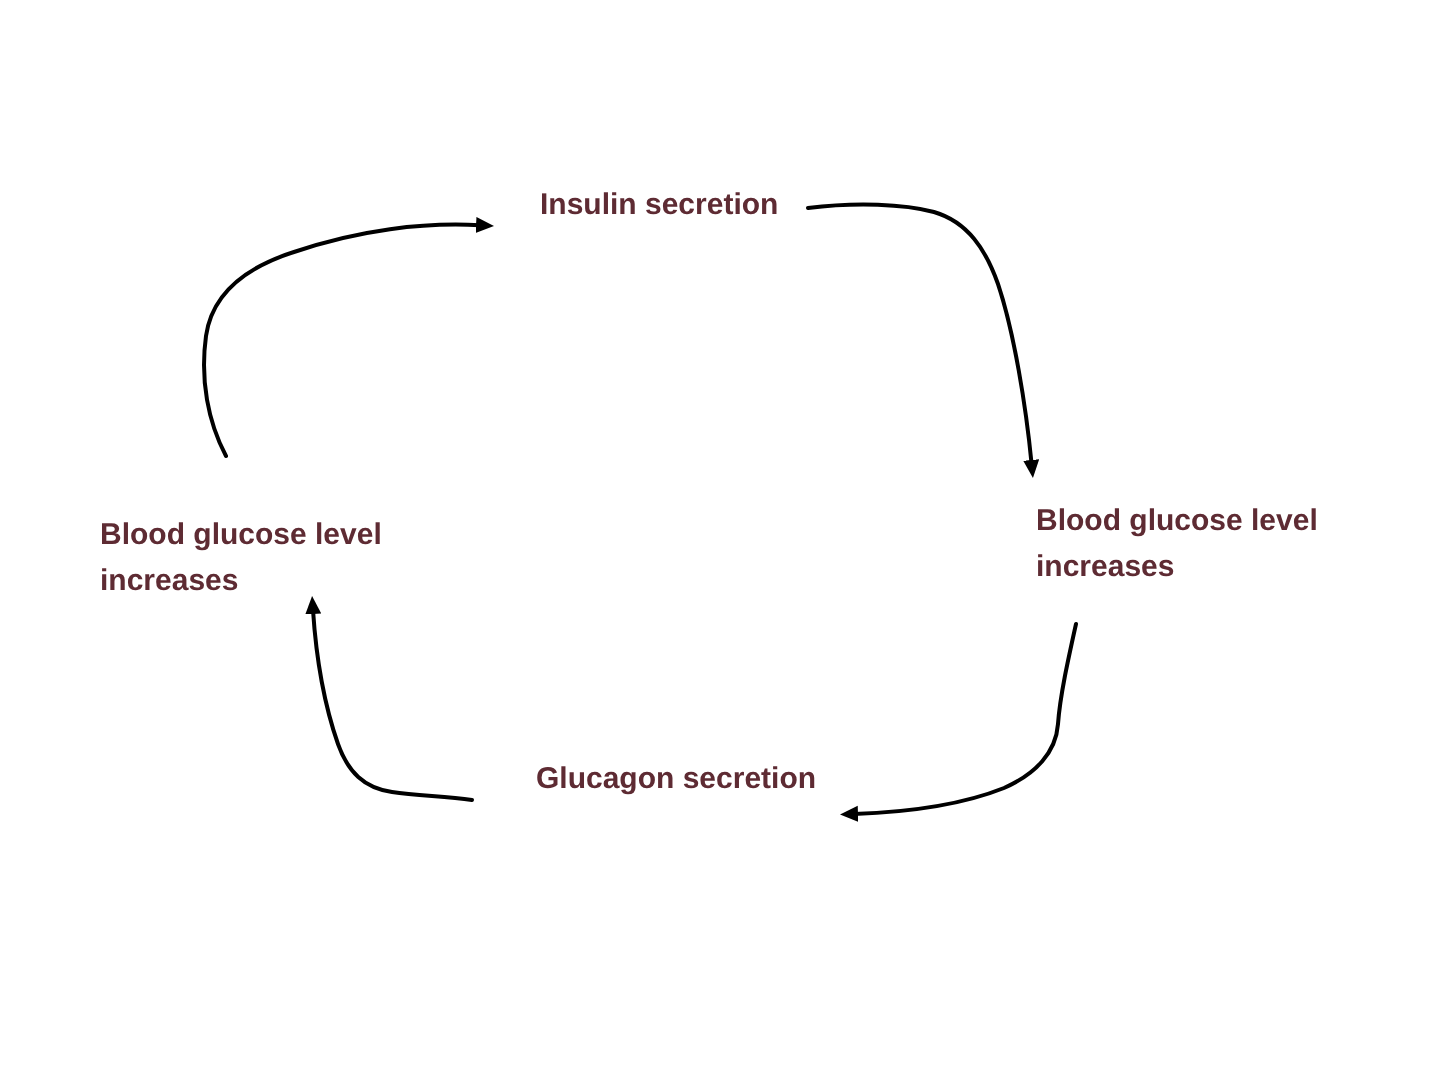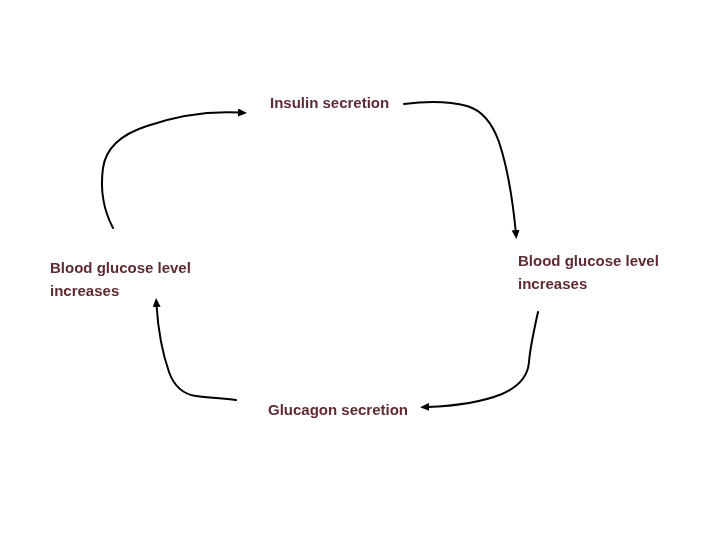--- a/index.html
+++ b/index.html
@@ -36,21 +36,21 @@
   .label {
     position: absolute;
     color: var(--label-text, #5e2b33);
     font-size: 15px;
     font-weight: bold;
     line-height: 23px;
     white-space: nowrap;
   }
   .label-insulin   { left: 270px; top: 91px;  }
   .label-decreases { left: 518px; top: 249px; }
-  .label-glucagon  { left: 268px; top: 398px; }
+  .label-glucagon  { left: 268px; top: 378px; }
   .label-increases { left: 50px;  top: 256px; }
 </style>
 </head>
 <body style="--background: #ffffff; --label-text: #5e2b33; --arrow: #000000;">
 
 <div class="canvas">
 
   <svg class="arrow-layer" viewBox="0 0 720 540">
     <defs>
       <marker id="ah" markerUnits="userSpaceOnUse" markerWidth="10" markerHeight="9" refX="2" refY="4" orient="auto">

